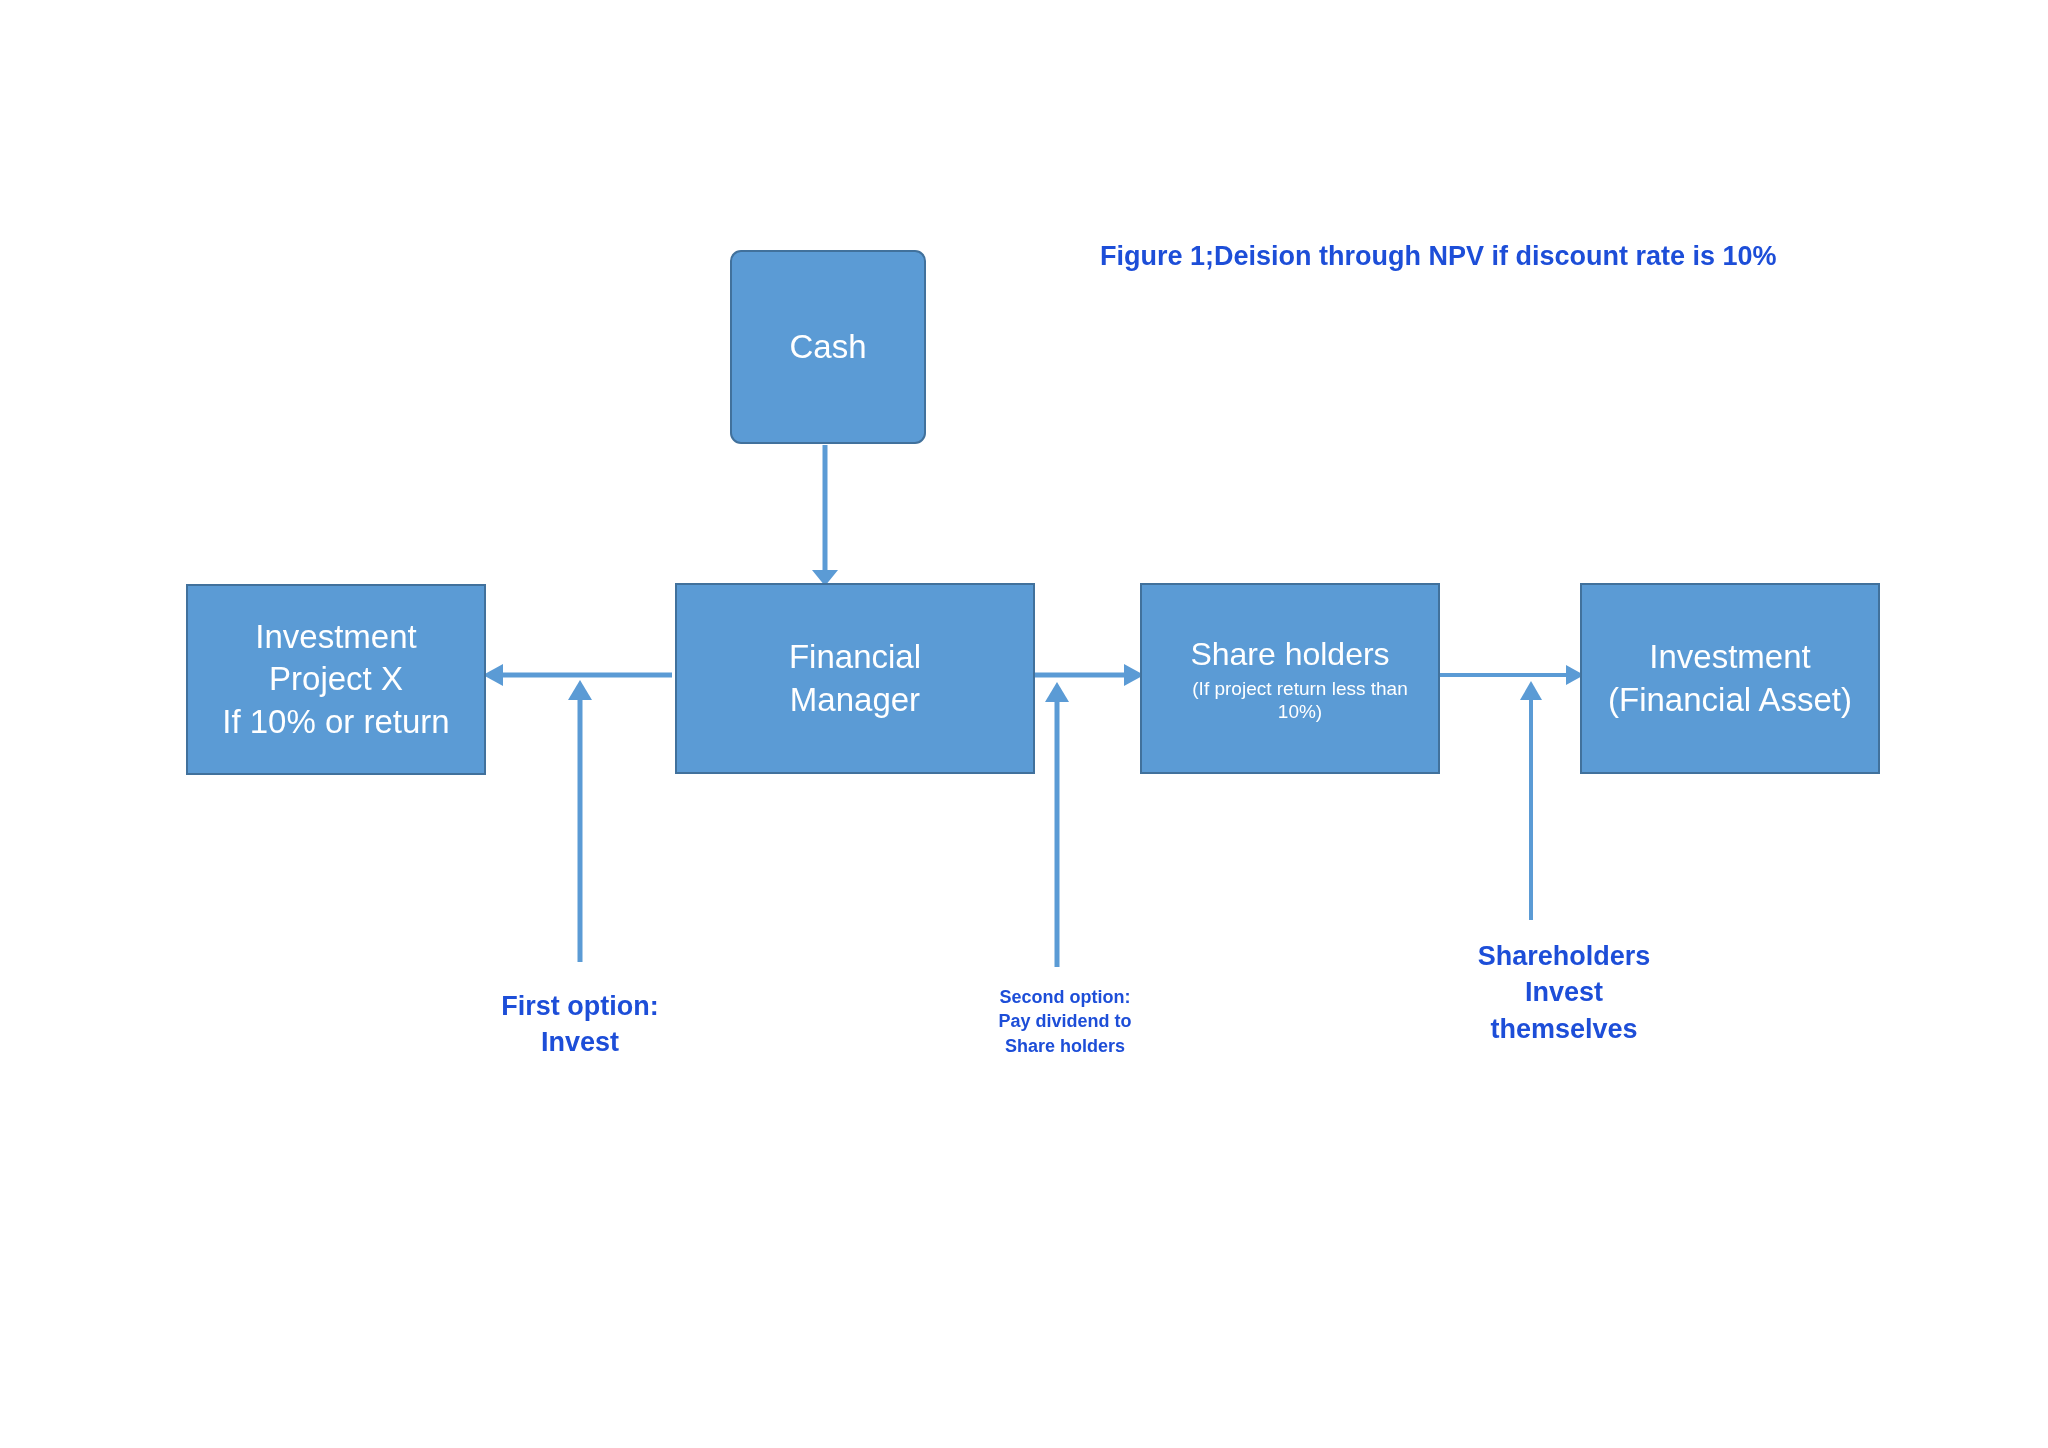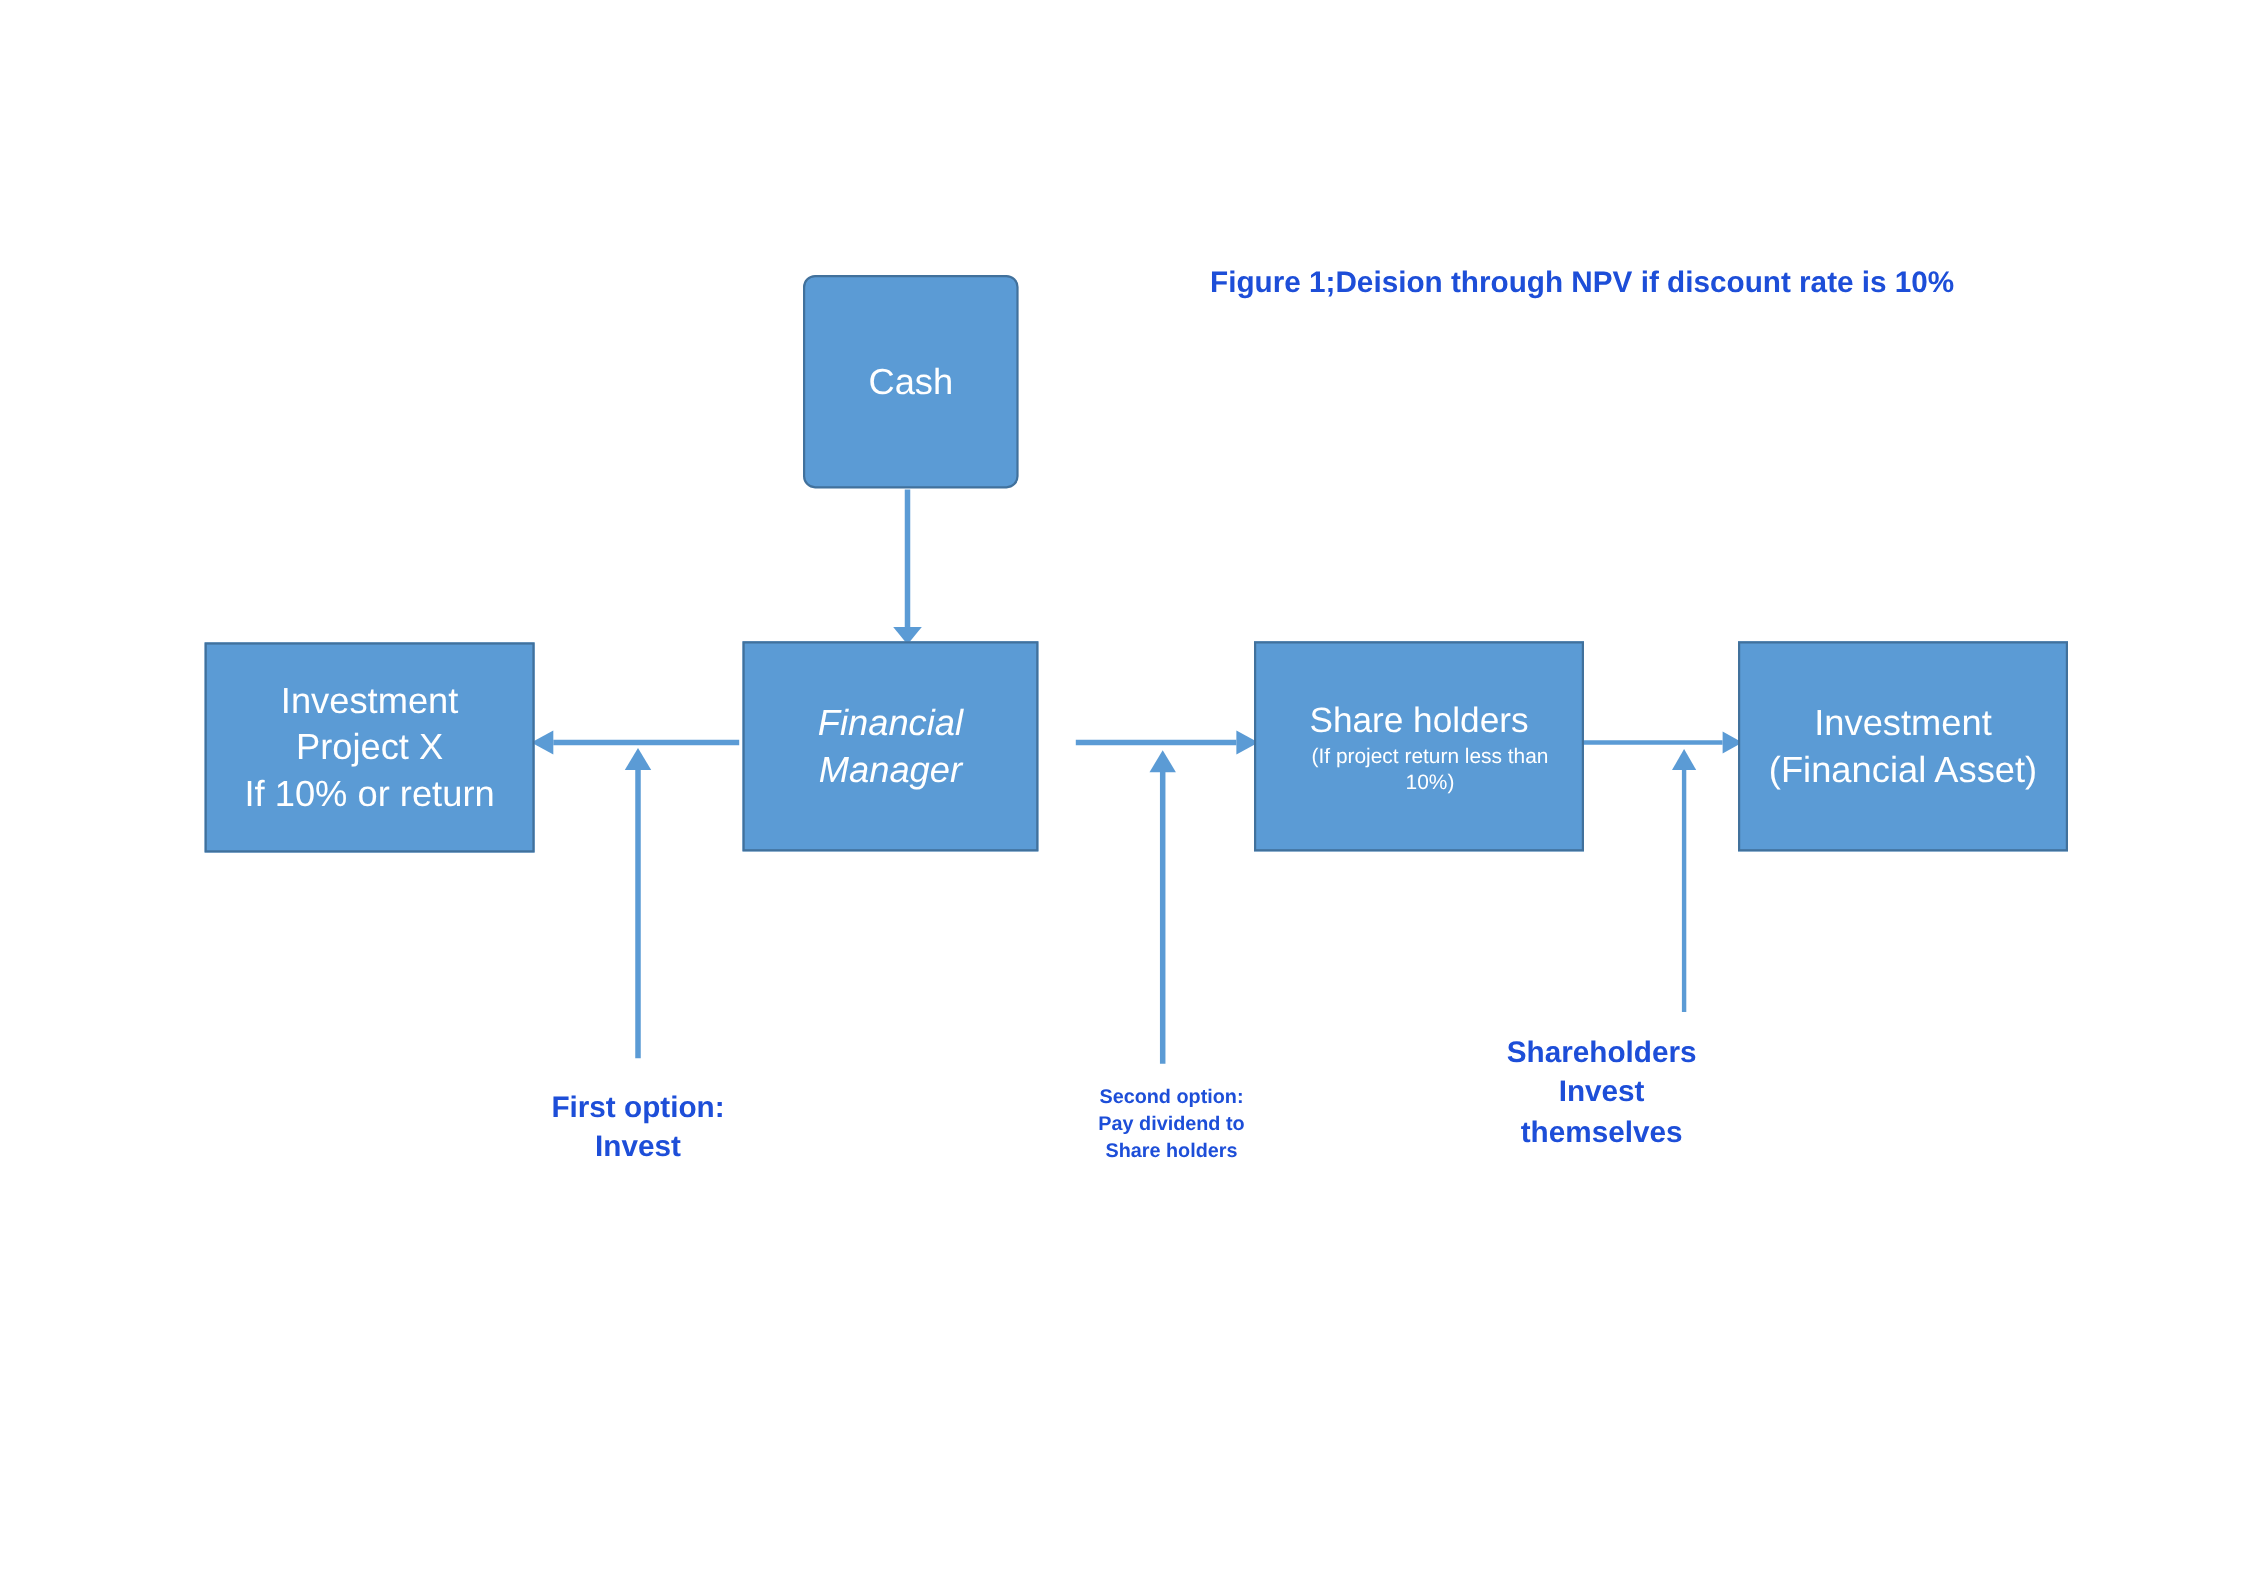--- a/index.html
+++ b/index.html
@@ -64,23 +64,22 @@
   #node-cash .main-text { font-size: 33px; }
   #node-investment-project {
     left: 186px;
     top: 584px;
     width: 300px;
     height: 191px;
   }
   #node-financial-manager {
     left: 675px;
     top: 583px;
-    width: 269px;
-    height: 191px;
-    font-style: italic;
+    width: 360px;
+    height: 191px;
   }
   #node-share-holders {
     left: 1140px;
     top: 583px;
     width: 300px;
     height: 191px;
     justify-content: center;
   }
   #node-share-holders .main-text { font-size: 32px; }
   #node-investment-financial-asset {
@@ -110,21 +109,21 @@
     width: 300px;
     font-size: 27px;
   }
   #caption-second-option {
     left: 905px;
     top: 985px;
     width: 320px;
     font-size: 18px;
   }
   #caption-shareholders-invest {
-    left: 1316px;
+    left: 1424px;
     top: 938px;
     width: 280px;
     font-size: 27px;
   }
 </style>
 </head>
 <body>
 
 <div id="canvas">
 

